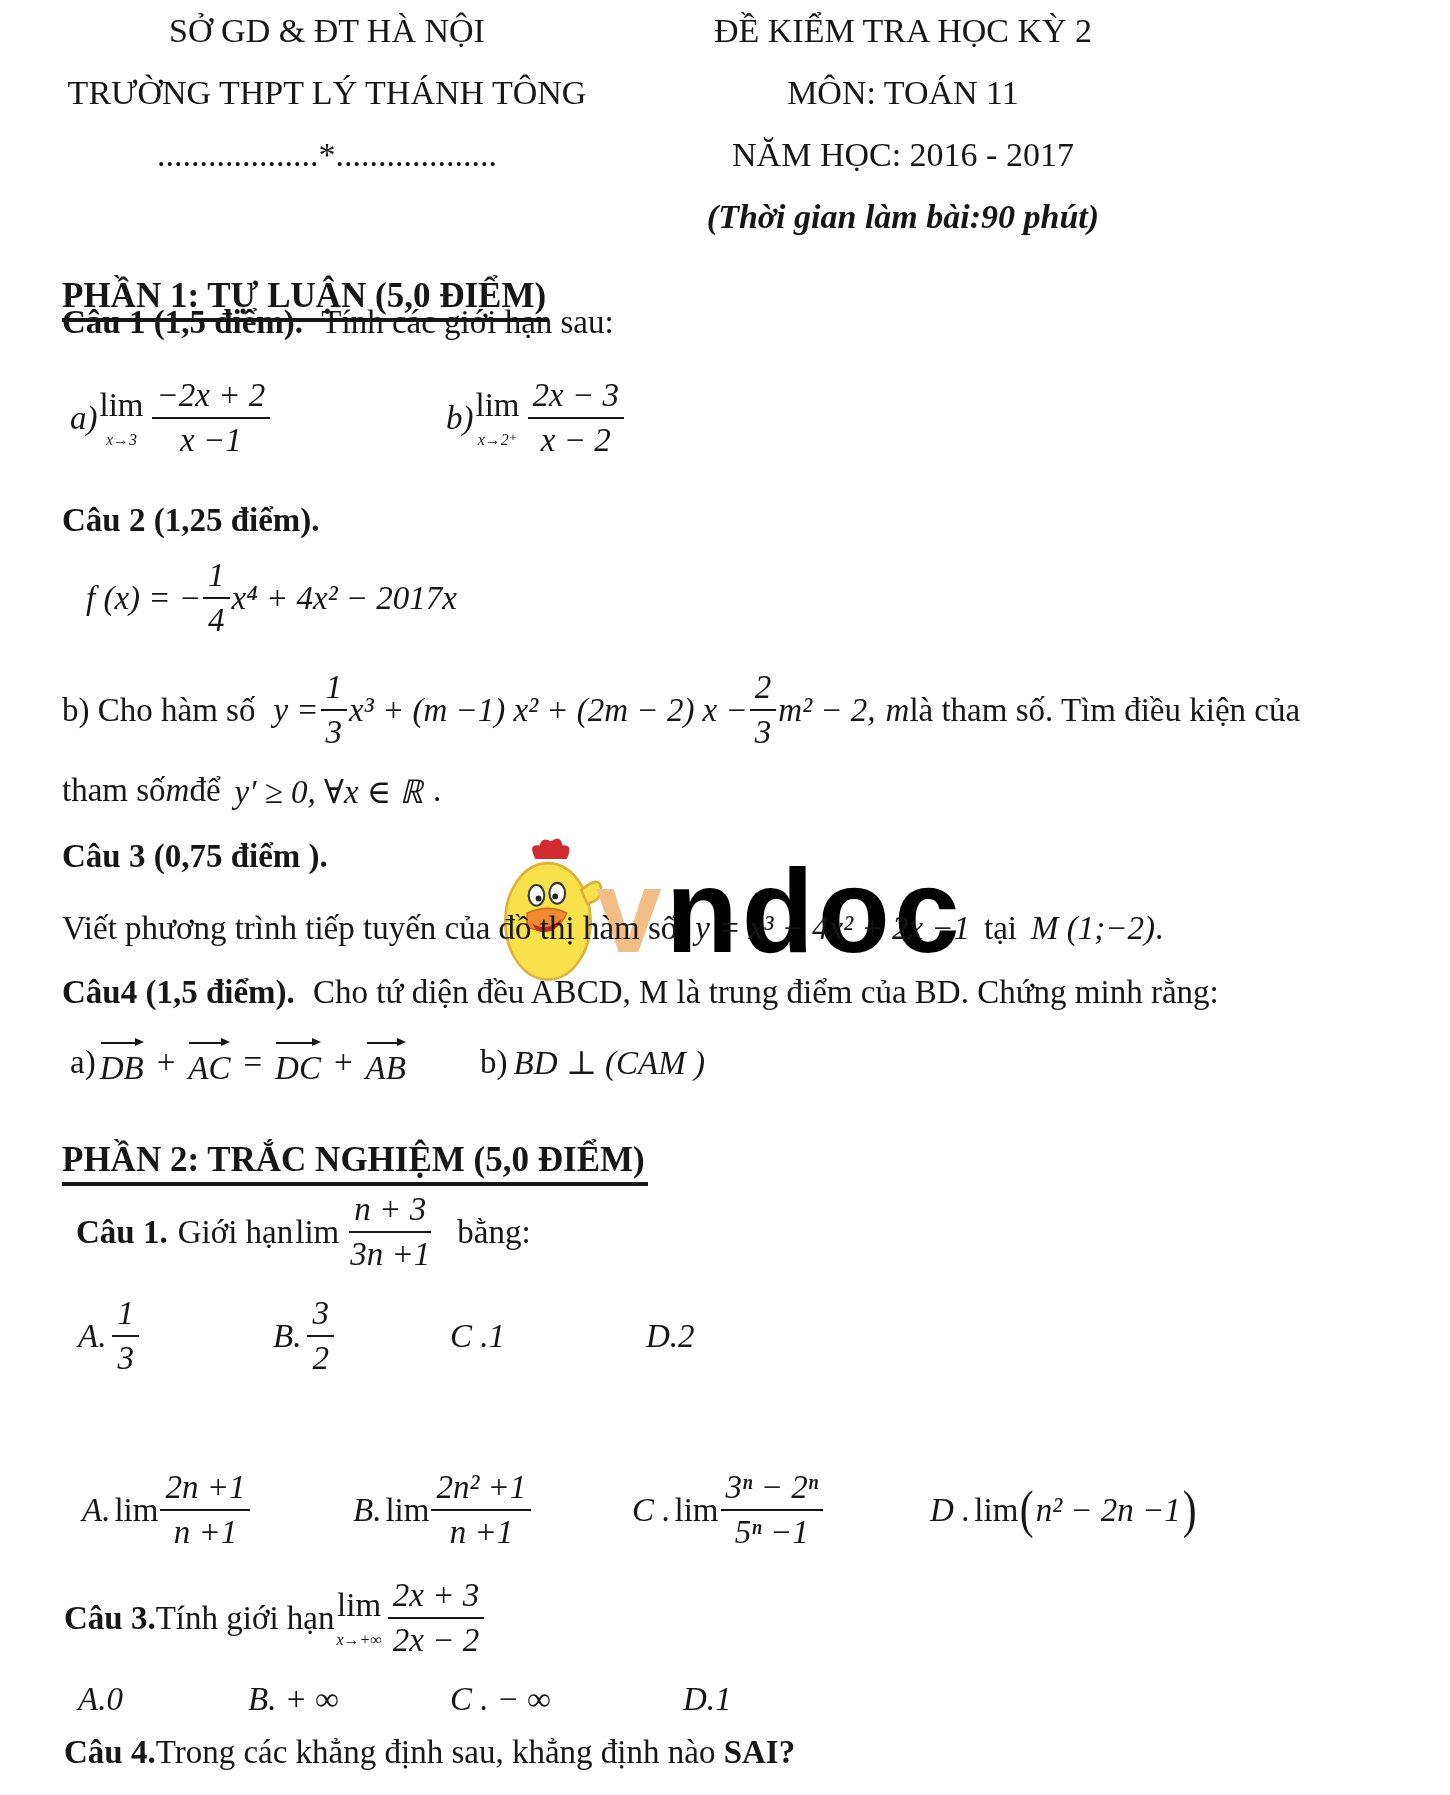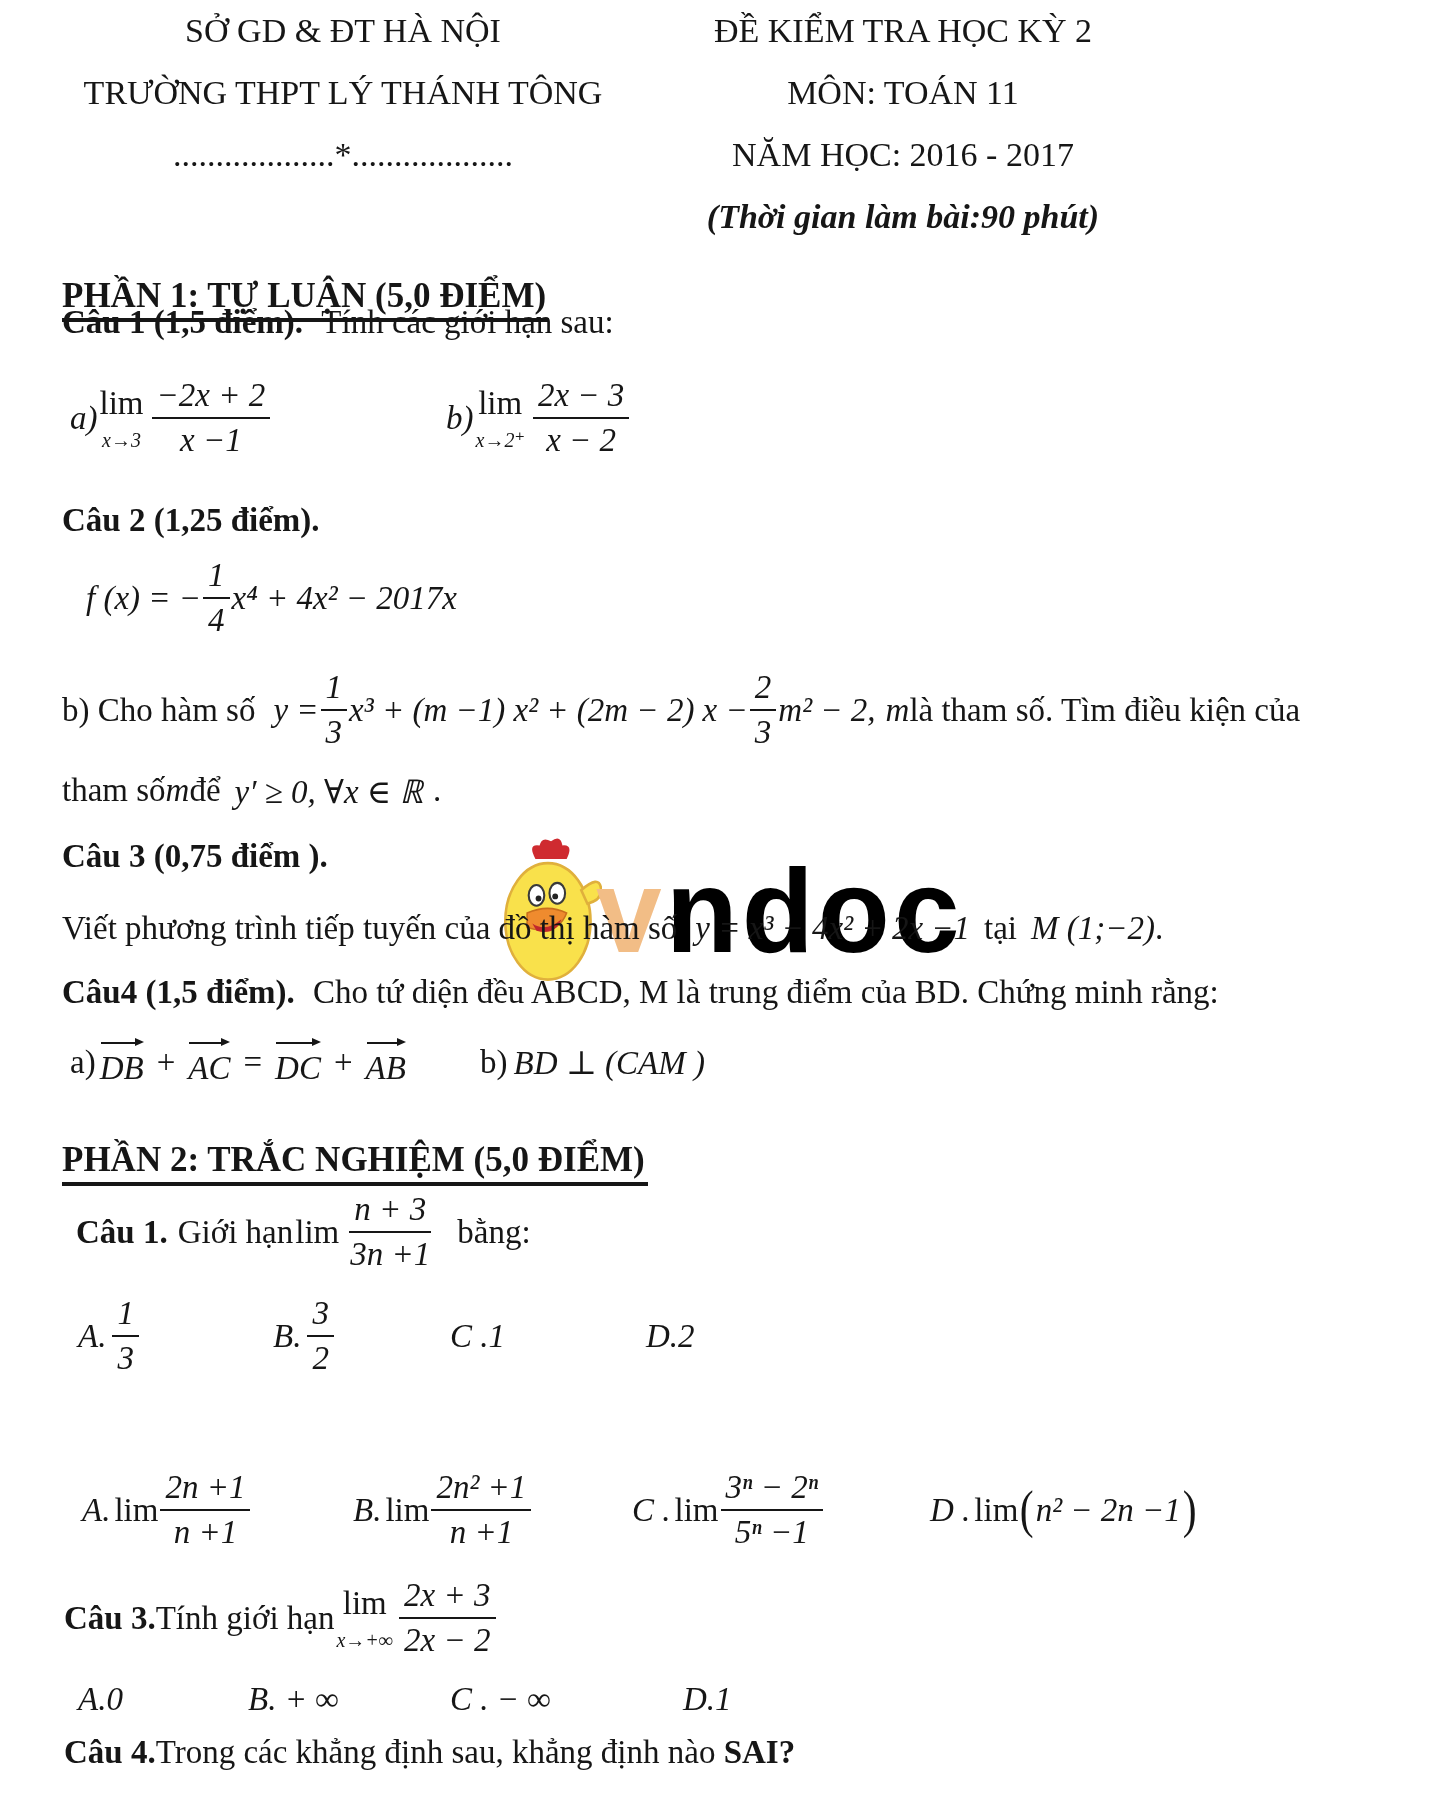--- a/index.html
+++ b/index.html
@@ -21,21 +21,21 @@
     border-bottom:4px solid #161616;padding:0 3px 2px 0;margin-top:30px;}
   
   .frac{display:inline-flex;flex-direction:column;align-items:center;
     line-height:1.12;margin:0 6px;font-style:italic;text-align:center;}
   .frac .fn{padding:0 5px 3px;border-bottom:2.5px solid #161616;}
   .frac .fd{padding:3px 5px 0;}
   
   .limblk{display:inline-flex;flex-direction:column;align-items:center;
     line-height:1;margin:0 2px;}
   .limblk .ltxt{font-style:normal;}
-  .limblk .lsub{font-size:20px;font-style:italic;margin-top:10px;}
+  .limblk .lsub{font-size:16px;font-style:italic;margin-top:10px;}
   
   .vec{position:relative;display:inline-block;font-style:italic;
     margin:0 4px;padding-top:12px;}
   .vec::before{content:"";position:absolute;left:1px;right:8px;top:4px;
     border-top:2.5px solid #161616;}
   .vec::after{content:"";position:absolute;right:0;top:0;width:0;height:0;
     border-left:9px solid #161616;border-top:4.5px solid transparent;
     border-bottom:4.5px solid transparent;}
   .op{margin:0 9px;font-style:normal;}
   .bigp{font-size:52px;line-height:0;font-style:normal;font-weight:400;
@@ -67,21 +67,21 @@
         <ellipse cx="57" cy="53" rx="7.5" ry="10" fill="#ffffff" stroke="#3a3a3a" stroke-width="2"></ellipse>
         <circle cx="39" cy="58" r="2.8" fill="#222222"></circle>
         <circle cx="55" cy="56" r="2.8" fill="#222222"></circle>
         <path d="M28 72 q20 -9 38 0 q-9 23 -38 14 z" fill="#ef8b2e" stroke="#c96f1d" stroke-width="1.5"></path>
         <path d="M33 82 q13 9 28 -4 q-6 16 -24 11 z" fill="#c1272d"></path>
       </svg>
     </span>
     <span class="wm-text"><span class="wm-v">v</span><span class="wm-rest">ndoc</span></span>
   </div>
 
-  <div class="hdr" style="left:78px;top:0;width:530px;">
+  <div class="hdr" style="left:62px;top:0;width:530px;">
     <div>SỞ GD &amp; ĐT HÀ NỘI</div>
     <div>TRƯỜNG THPT LÝ THÁNH TÔNG</div>
     <div>...................*...................</div>
   </div>
   <div class="hdr" style="left:698px;top:0;width:410px;">
     <div>ĐỀ KIỂM TRA HỌC KỲ 2</div>
     <div>MÔN: TOÁN 11</div>
     <div>NĂM HỌC: 2016 - 2017</div>
     <div class="bi">(Thời gian làm bài:90 phút)</div>
   </div>

